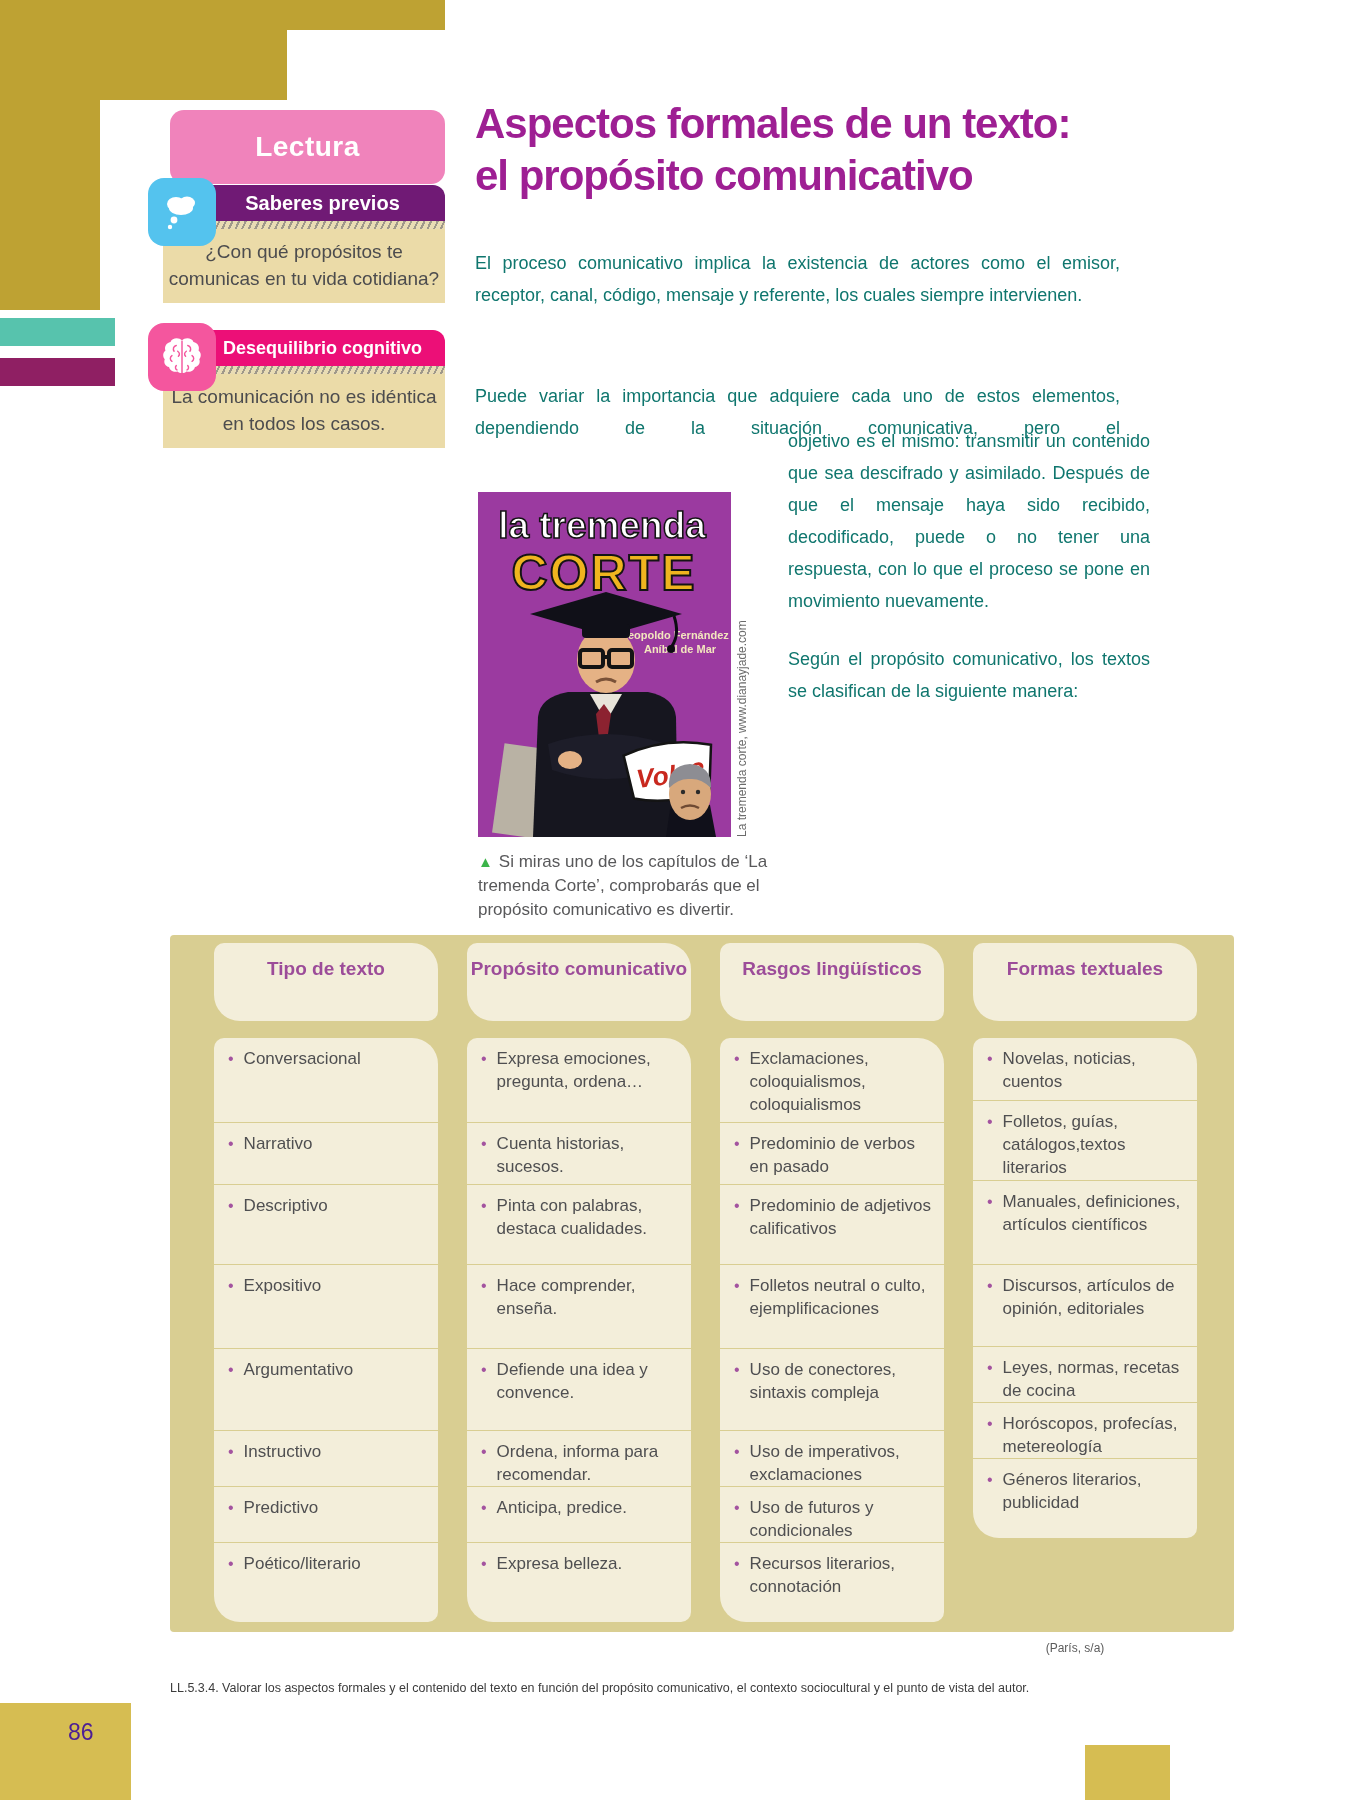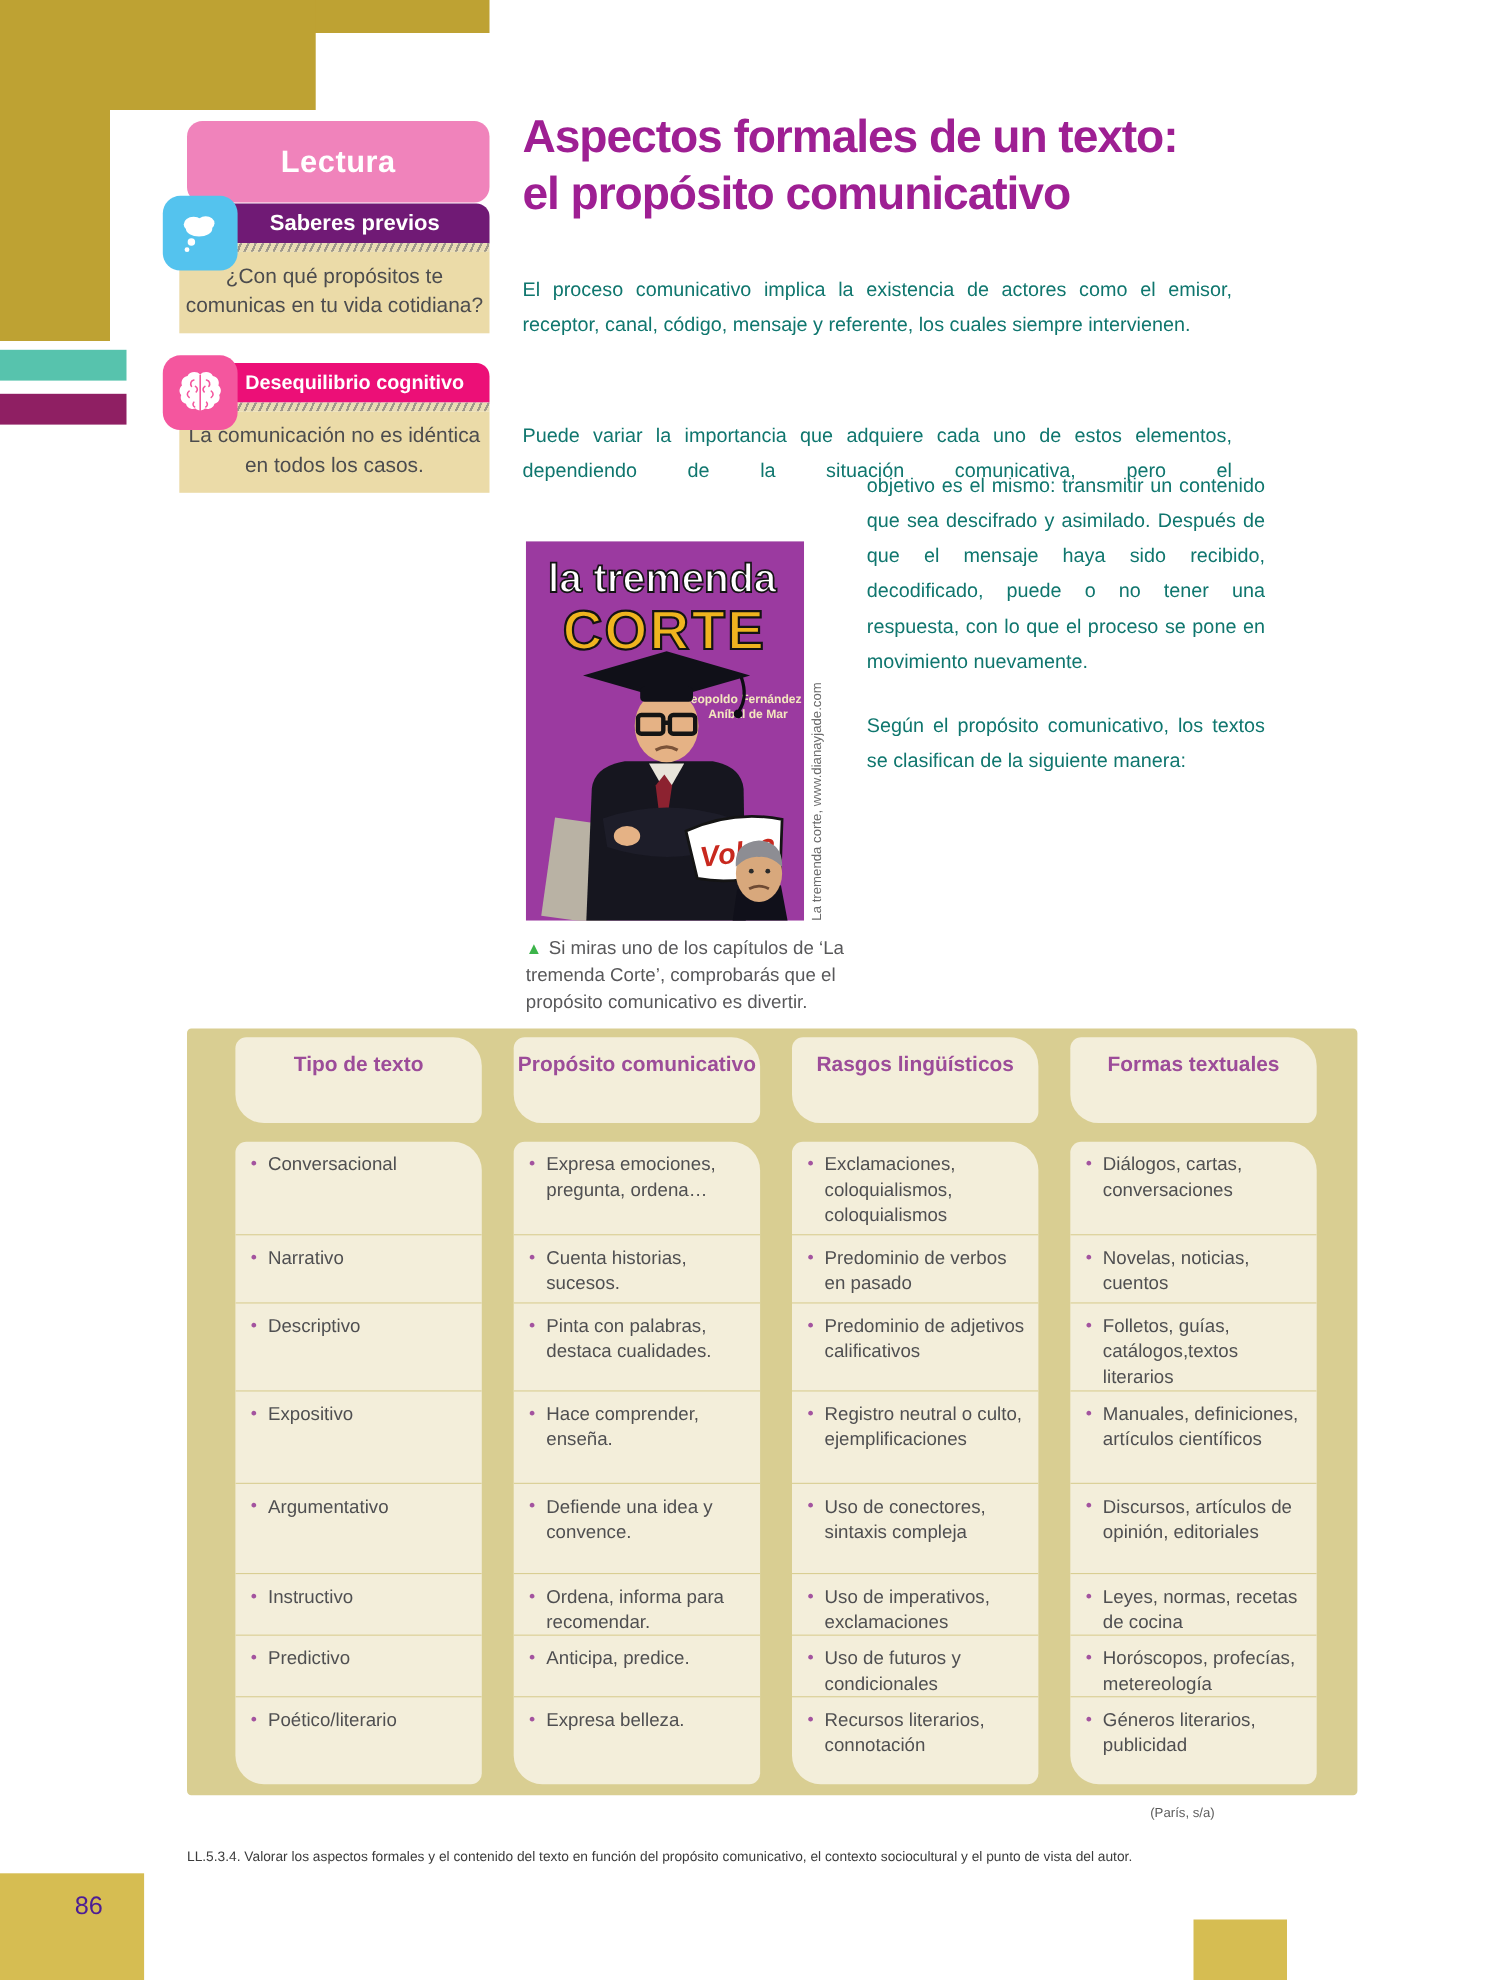--- a/index.html
+++ b/index.html
@@ -206,32 +206,31 @@
         <div class="cell r7">Expresa belleza.</div>
       </div>
     </div>
 
     <div>
       <div class="thead">Rasgos lingüísticos</div>
       <div class="tcol">
         <div class="cell r0">Exclamaciones, coloquialismos, coloquialismos</div>
         <div class="cell r1">Predominio de verbos en pasado</div>
         <div class="cell r2">Predominio de adjetivos calificativos</div>
-        <div class="cell r3">Registro neutral o culto, ejemplificaciones</div>
+        <div class="cell r3">Folletos neutral o culto, ejemplificaciones</div>
         <div class="cell r4">Uso de conectores, sintaxis compleja</div>
         <div class="cell r5">Uso de imperativos, exclamaciones</div>
         <div class="cell r6">Uso de futuros y condicionales</div>
         <div class="cell r7">Recursos literarios, connotación</div>
       </div>
     </div>
 
     <div>
       <div class="thead">Formas textuales</div>
       <div class="tcol">
-        <div class="cell r0">Diálogos, cartas, conversaciones</div>
         <div class="cell r1">Novelas, noticias, cuentos</div>
         <div class="cell r2">Folletos, guías, catálogos,textos literarios</div>
         <div class="cell r3">Manuales, definiciones, artículos científicos</div>
         <div class="cell r4">Discursos, artículos de opinión, editoriales</div>
         <div class="cell r5">Leyes, normas, recetas de cocina</div>
         <div class="cell r6">Horóscopos, profecías, metereología</div>
         <div class="cell r7">Géneros literarios, publicidad</div>
       </div>
     </div>
 

